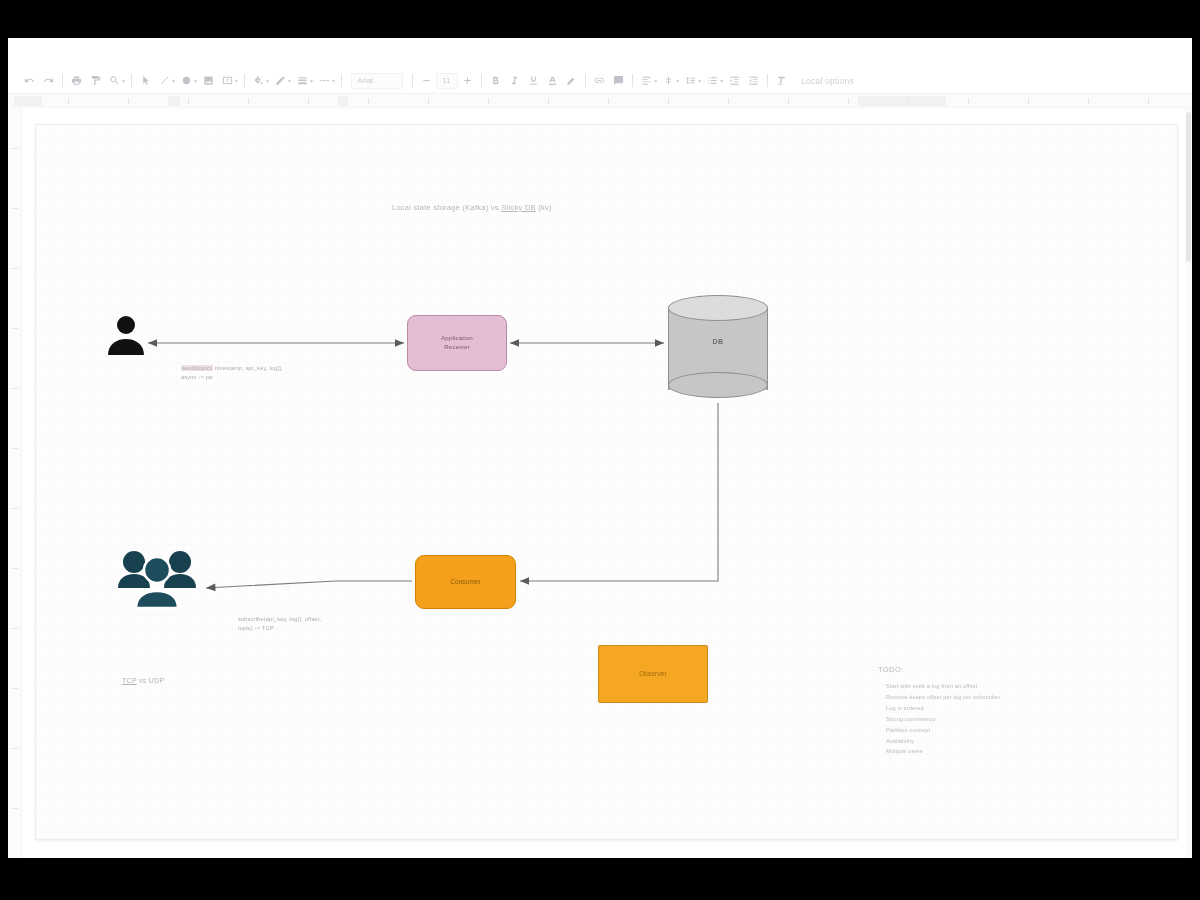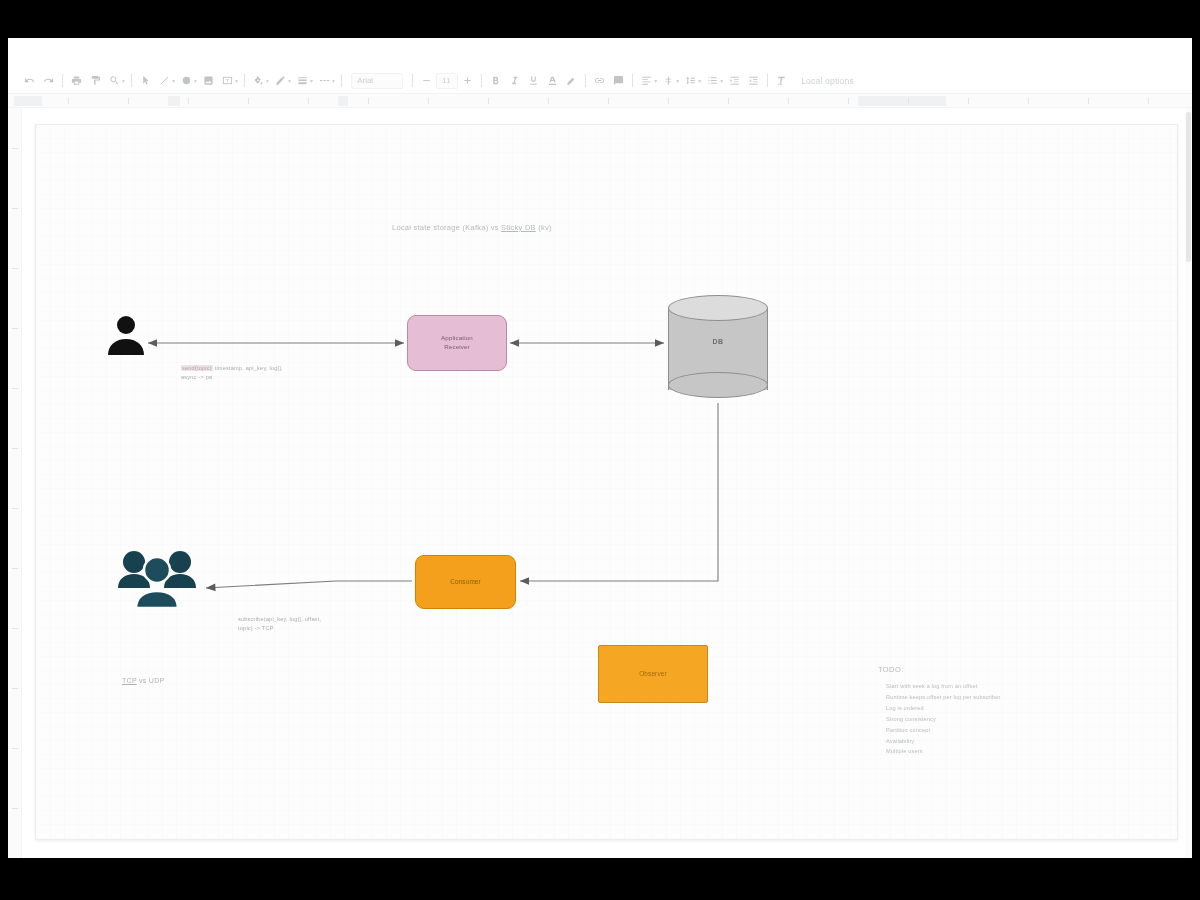--- a/index.html
+++ b/index.html
@@ -487,21 +487,21 @@
       <div class="vtick" style="top:460px"></div>
       <div class="vtick" style="top:520px"></div>
       <div class="vtick" style="top:580px"></div>
       <div class="vtick" style="top:640px"></div>
       <div class="vtick" style="top:700px"></div>
     </div>
 
     <div id="canvas-wrap">
       <div id="page">
 
-        <div class="title-text" style="left:356px; top:98px;"><span>Local state storage (Kafka) vs </span><span class="u">Sticky DB</span><span> (kv)</span></div>
+        <div class="title-text" style="left:356px; top:78px;"><span>Local state storage (Kafka) vs </span><span class="u">Sticky DB</span><span> (kv)</span></div>
 
         <svg class="conn" style="left:0;top:0;width:1143px;height:716px;">
 
           <line x1="112" y1="218" x2="368" y2="218"></line>
           <polygon points="112,218 121,214.2 121,221.8"></polygon>
           <polygon points="368,218 359,214.2 359,221.8"></polygon>
 
           <line x1="474" y1="218" x2="628" y2="218"></line>
           <polygon points="474,218 483,214.2 483,221.8"></polygon>
           <polygon points="628,218 619,214.2 619,221.8"></polygon>

